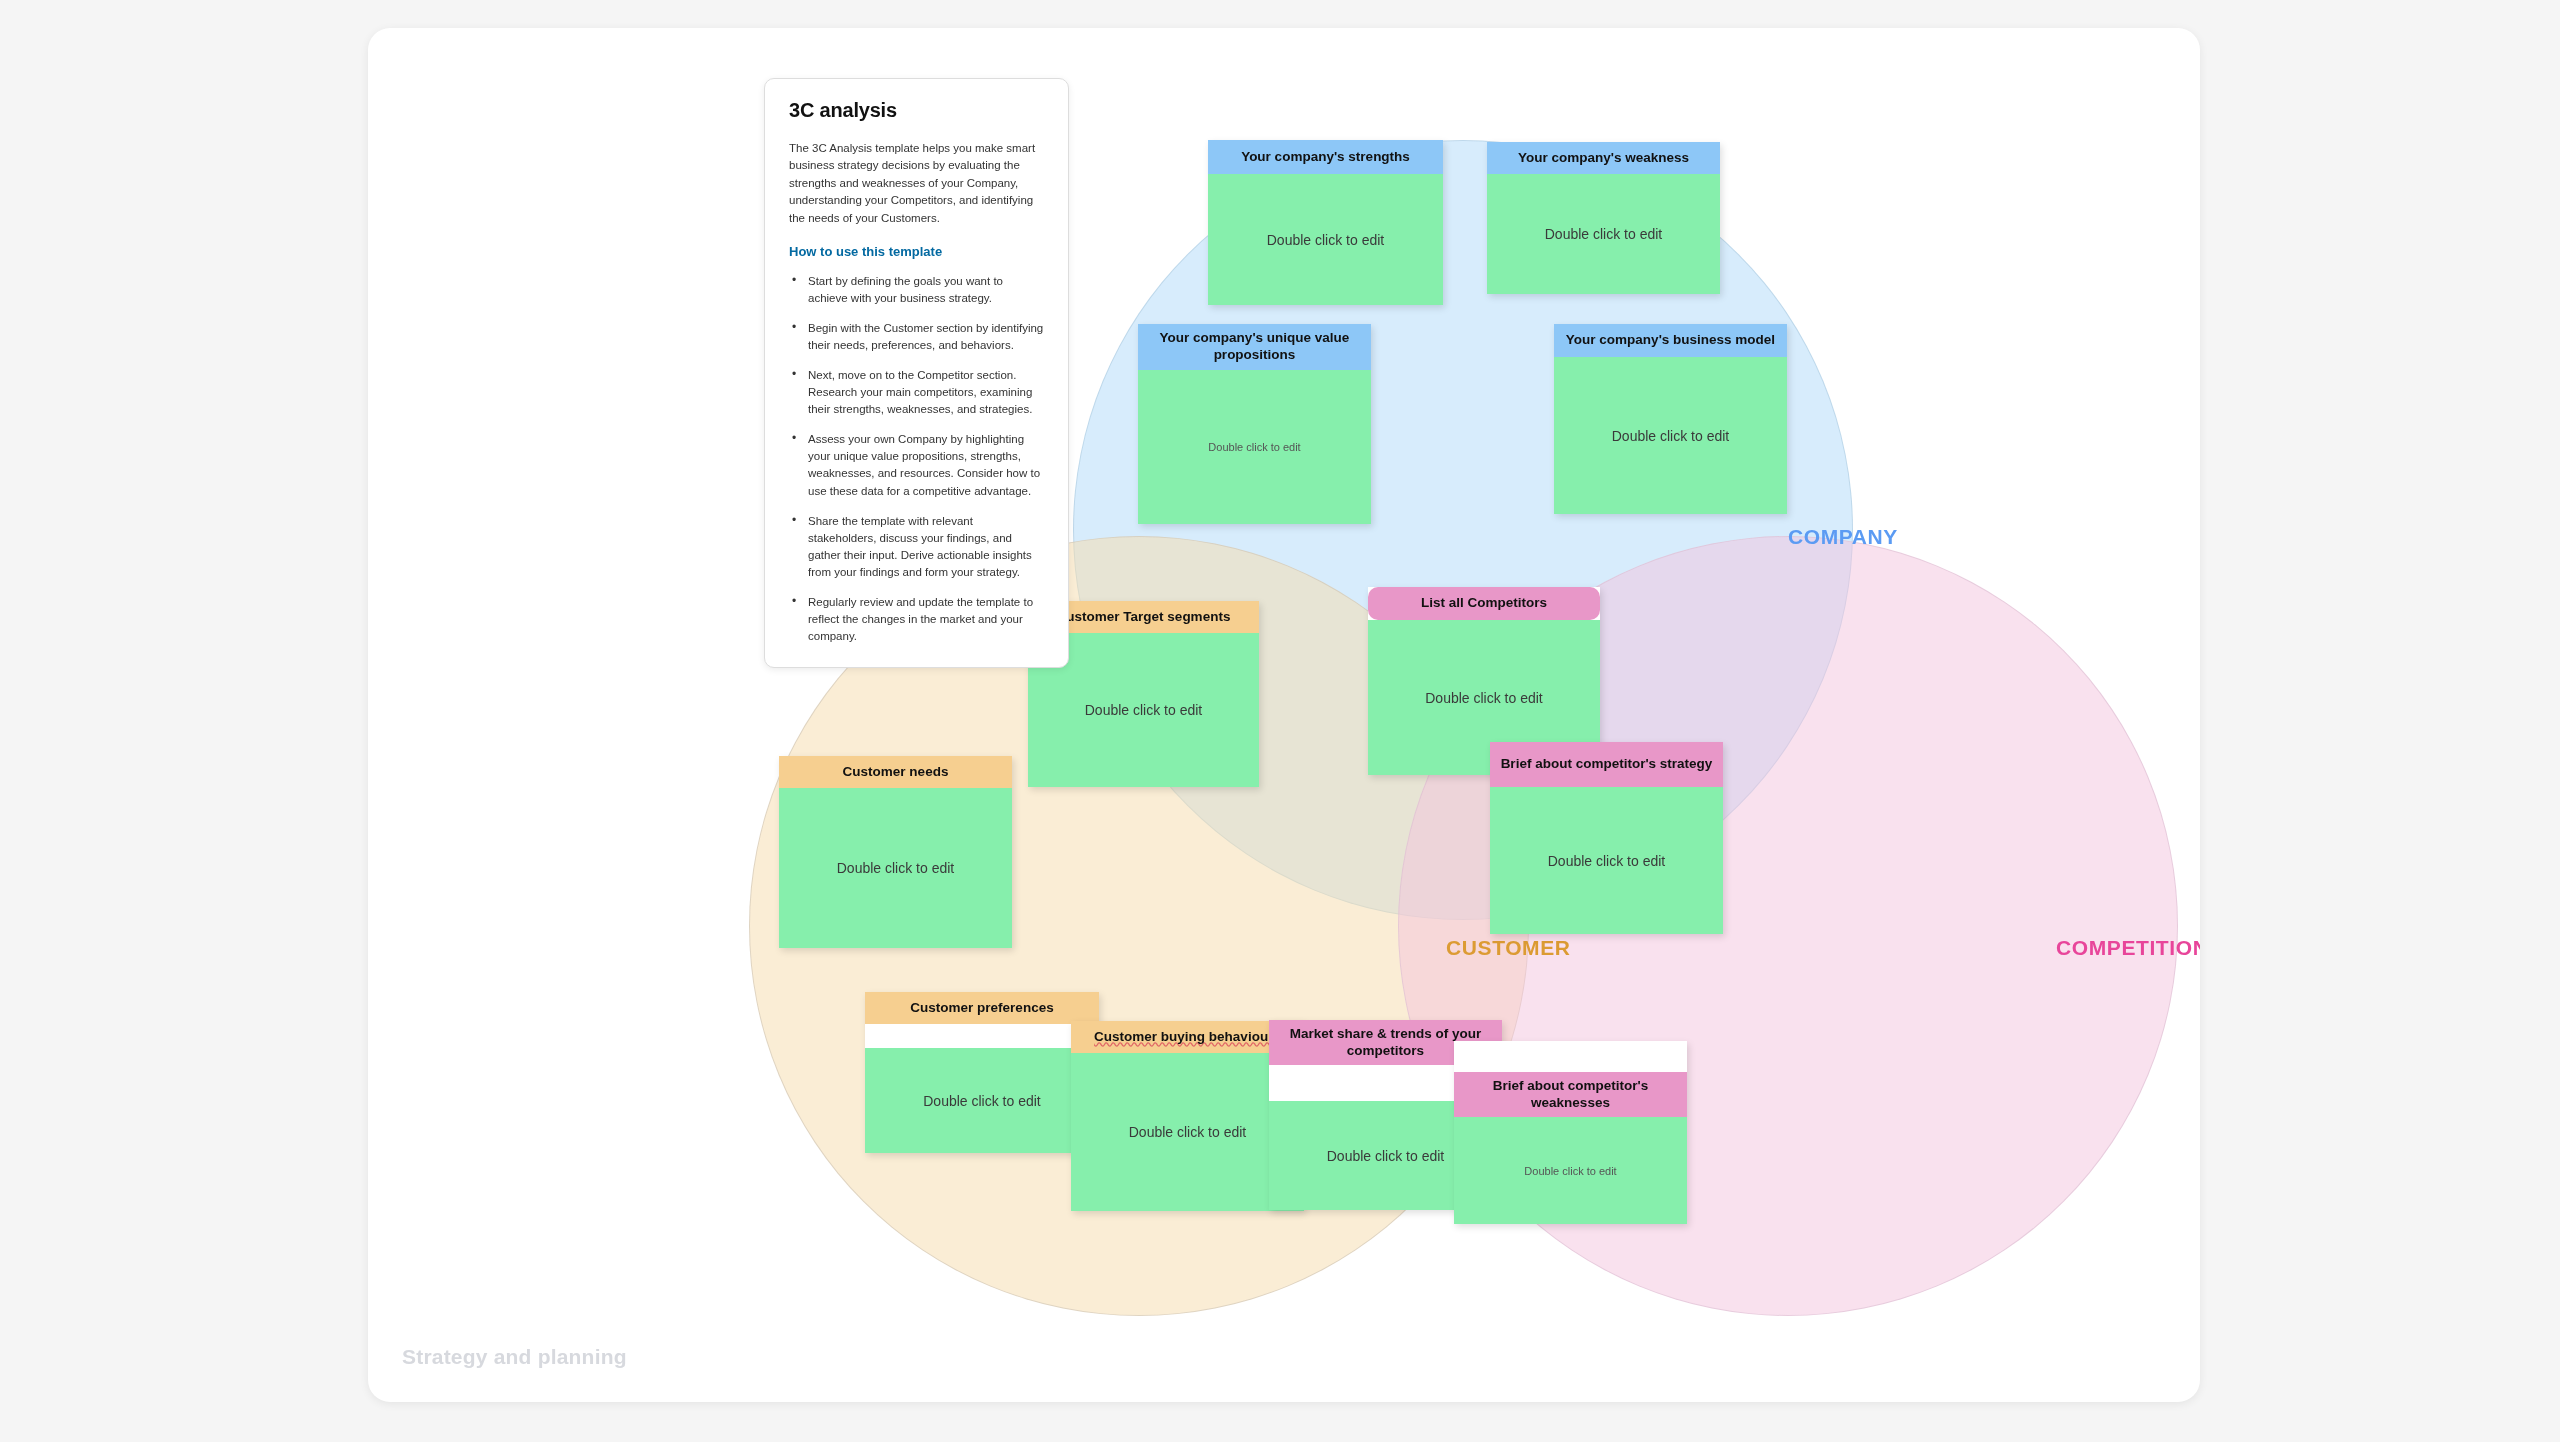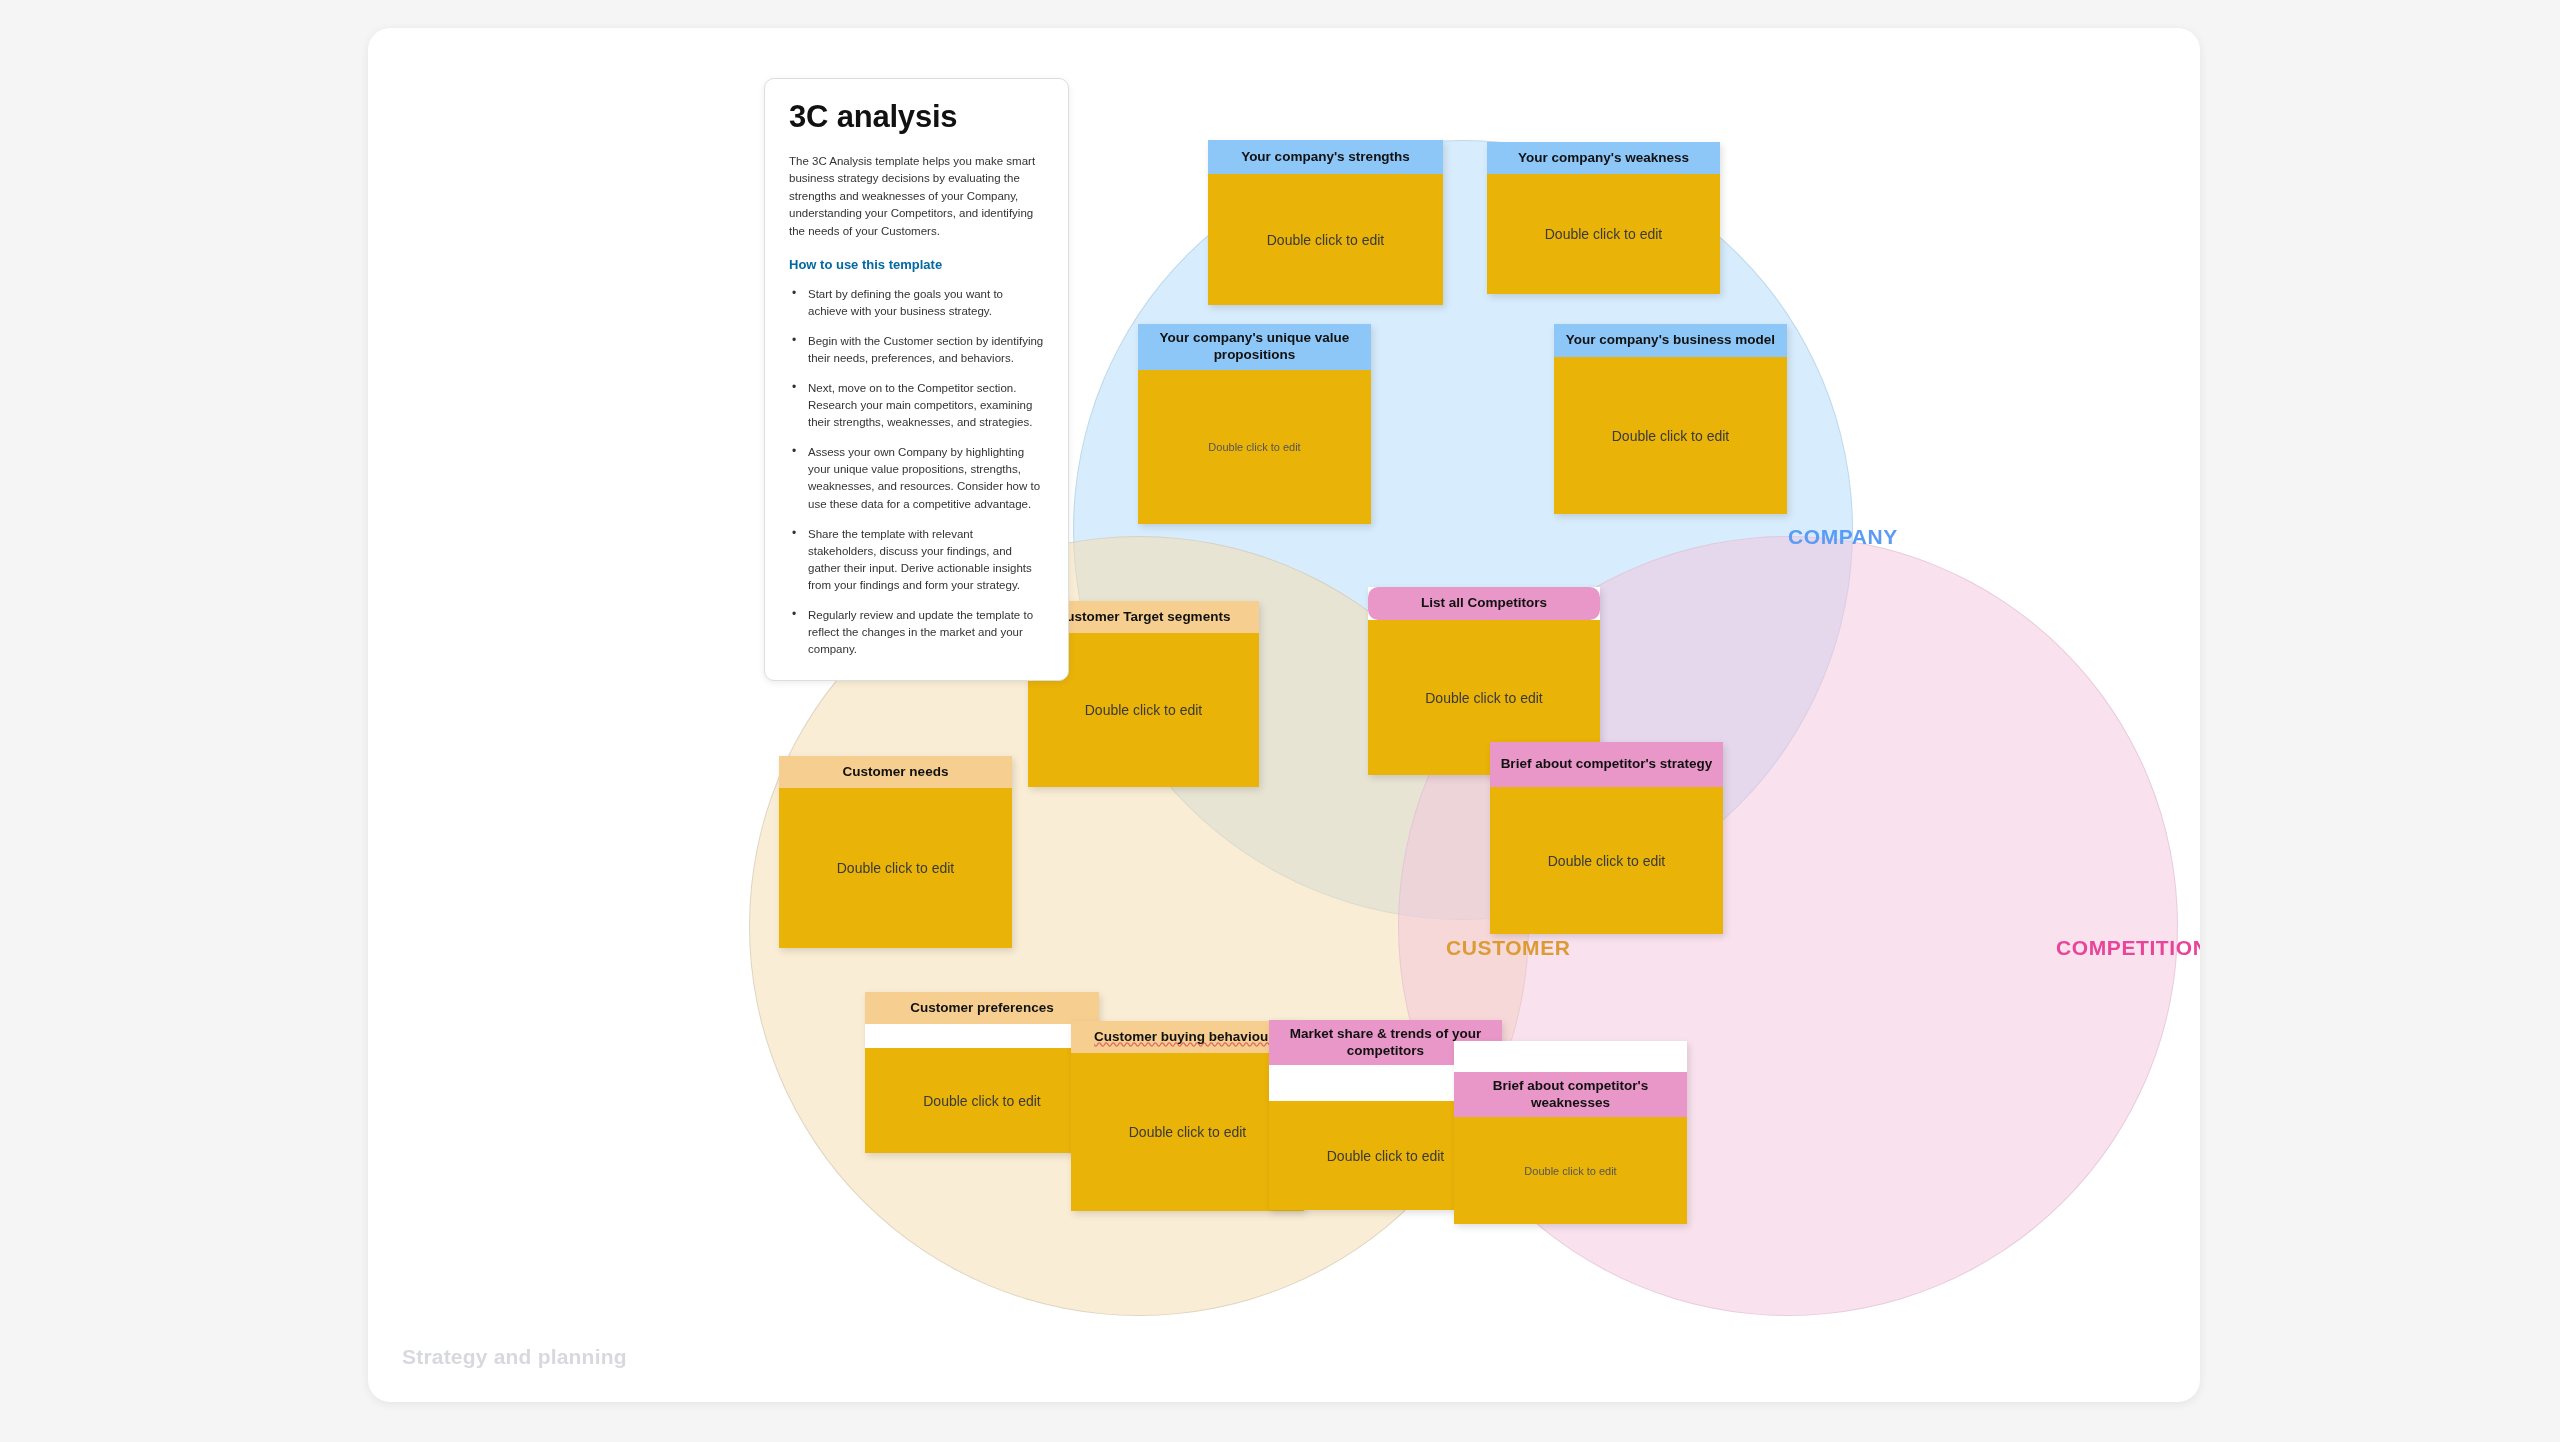--- a/index.html
+++ b/index.html
@@ -88,21 +88,21 @@
     box-sizing: border-box;
     display: flex;
     align-items: center;
     justify-content: center;
   }
   .card-body {
     flex: 1;
     display: flex;
     align-items: center;
     justify-content: center;
-    background: #eab308;
+    background: #86efac;
     color: #3a3a3a;
     font-size: 14px;
     text-align: left;
   }
   .card-body.small { font-size: 11px; color: #555; }
   .hdr-blue   { background: #8dc7f7; }
   .hdr-orange { background: #f6cf90; }
   .hdr-pink   { background: #e897c8; }
 
   .spell { text-decoration: underline wavy #e06666; text-decoration-skip-ink: none; }
@@ -143,21 +143,21 @@
     width: 305px;
     background: #ffffff;
     border: 1px solid #ddd;
     border-radius: 10px;
     box-shadow: 0 2px 7px rgba(0,0,0,0.08);
     padding: 20px 24px 22px 24px;
     box-sizing: border-box;
     z-index: 50;
   }
   #info-title {
-    font-size: 31px;
+    font-size: 20px;
     font-weight: bold;
     color: #111;
     margin: 0 0 18px 0;
     letter-spacing: -0.2px;
   }
   #info-intro {
     font-size: 11.5px;
     line-height: 1.52;
     color: #333;
     margin: 0 0 17px 0;

